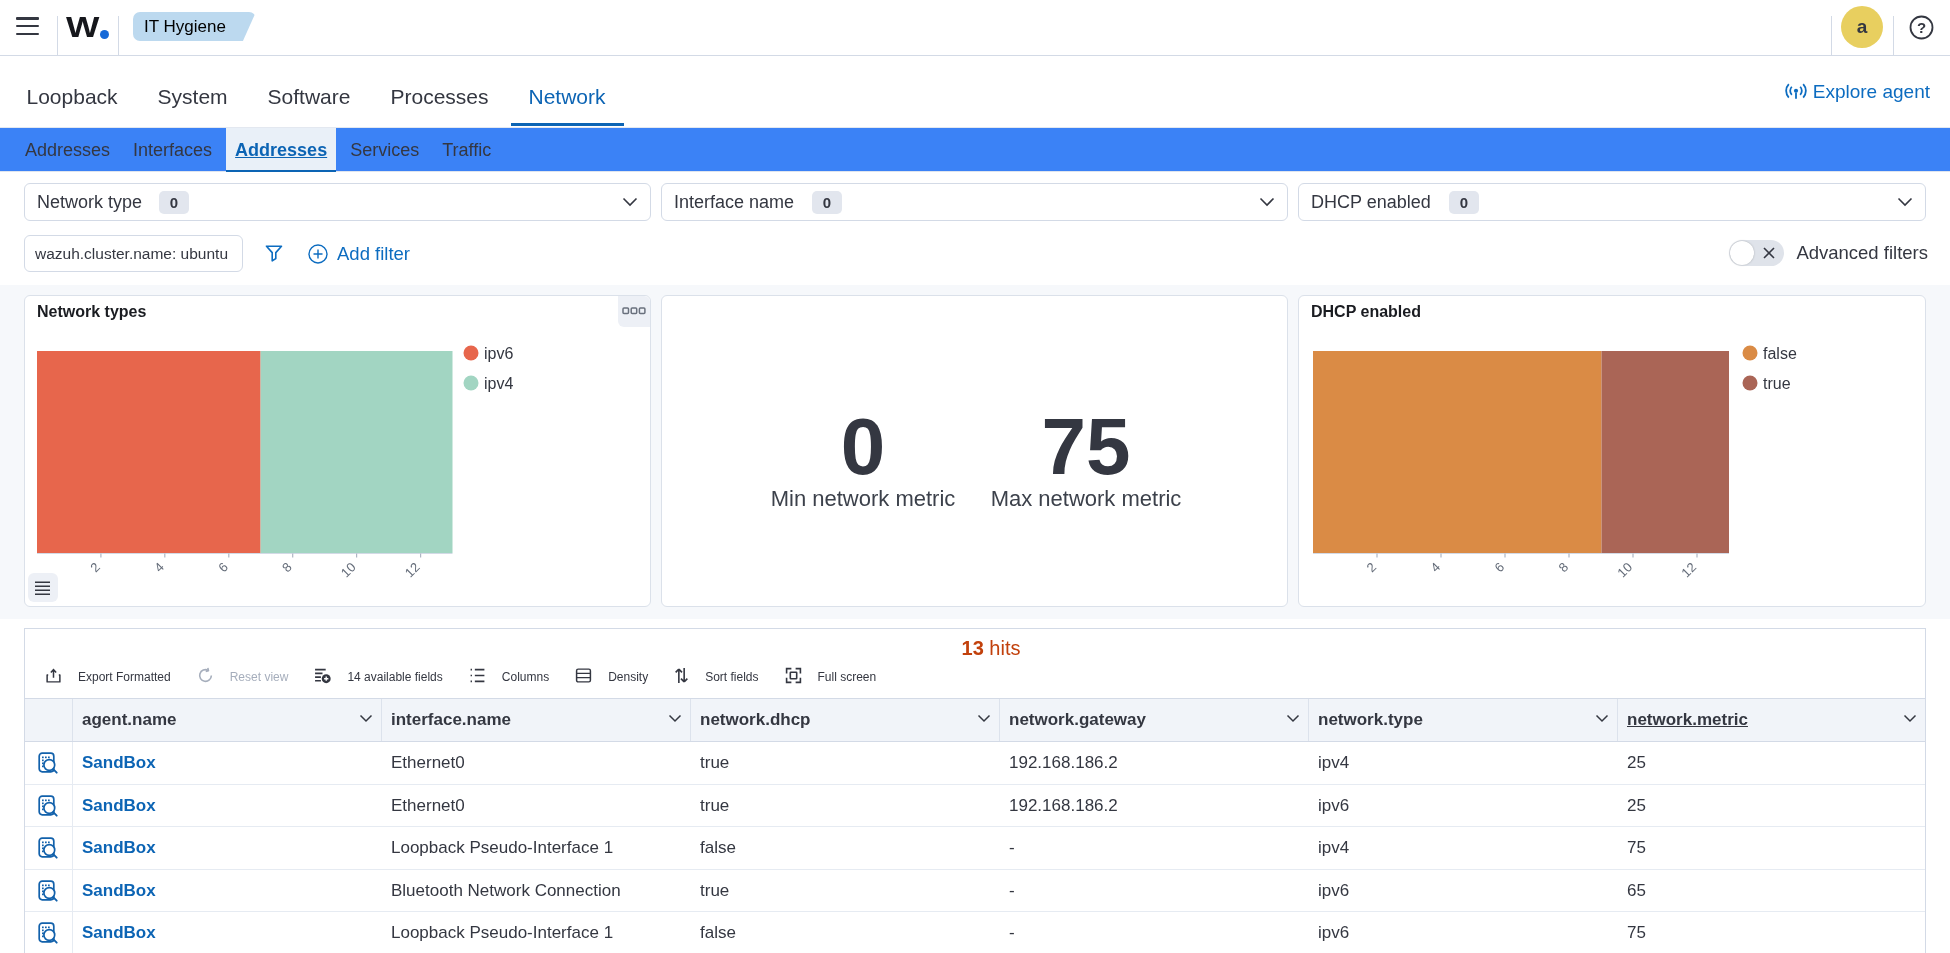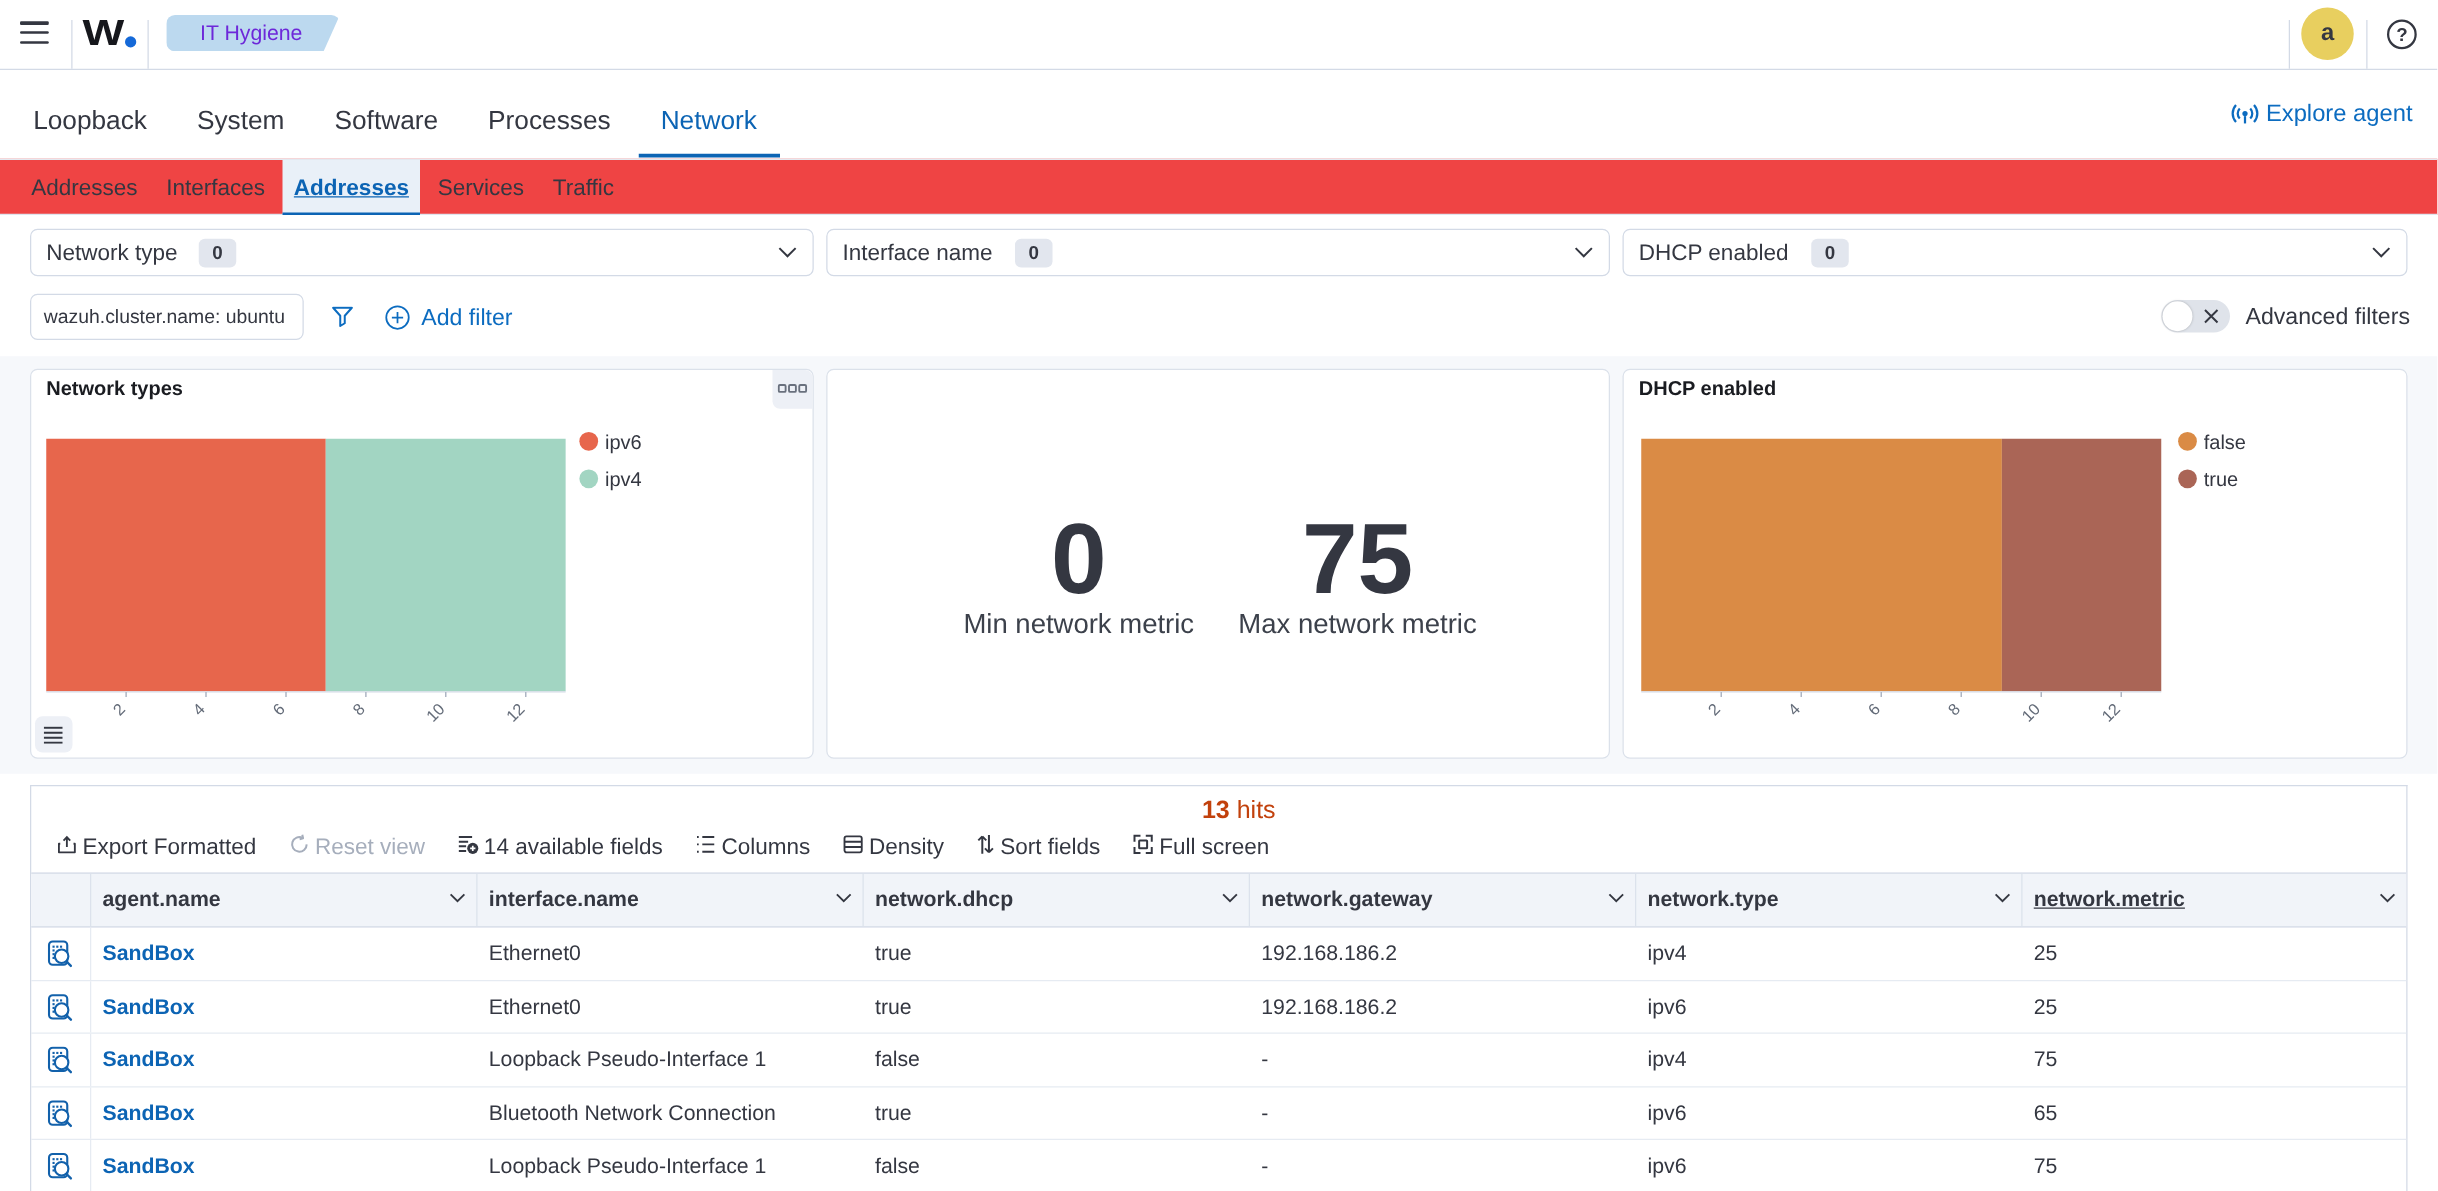--- a/index.html
+++ b/index.html
@@ -7,33 +7,33 @@
 body { font-family:"Liberation Sans", sans-serif; color:#343741; background:#fff; }
 #app { position:relative; width:1950px; height:953px; overflow:hidden; }
 
 
 #topbar { position:absolute; left:0; top:0; width:1950px; height:56px; background:#fff; border-bottom:1px solid #d3dae6; }
 .vsep { position:absolute; top:16px; width:1px; height:39px; background:#d3dae6; }
 #burger { position:absolute; left:16px; top:17px; width:23px; height:20px; }
 #burger div { height:2.6px; background:#343741; border-radius:1px; margin-bottom:5.2px; }
 #logo { position:absolute; left:66px; top:11px; font-size:29px; font-weight:700; color:#16171c; letter-spacing:-1px; }
 #logo .dot { display:inline-block; width:9px; height:9px; border-radius:50%; background:#1569d8; margin-left:8px; vertical-align:-2px; }
-#crumb { position:absolute; left:133px; top:12px; height:29px; background:#bcd9ef; color:#6d28d9; font-size:17px; line-height:29px; padding:0 30px 0 27px; border-radius:7px; clip-path:polygon(0 0, 100% 0, calc(100% - 13px) 100%, 0 100%); }
+#crumb { position:absolute; left:133px; top:12px; height:29px; background:#bcd9ef; color:#000000; font-size:17px; line-height:29px; padding:0 30px 0 11px; border-radius:7px; clip-path:polygon(0 0, 100% 0, calc(100% - 13px) 100%, 0 100%); }
 #avatar { position:absolute; left:1841px; top:6px; width:42px; height:42px; border-radius:50%; background:#e8cf5f; color:#343741; font-size:19px; font-weight:700; text-align:center; line-height:42px; }
 #help { position:absolute; left:1909px; top:15px; width:25px; height:25px; }
 
 
 #navrow { position:absolute; left:0; top:56px; width:1950px; height:71px; background:#fff; }
 #tabs { position:absolute; left:8.5px; top:0; display:flex; gap:4px; }
 .tab { font-size:21px; color:#343741; padding:0 18px; height:70px; line-height:82px; }
 .tab.active { color:#0c64b4; border-bottom:3px solid #0c64b4; }
 #explore { position:absolute; right:20px; top:24px; color:#0c6cc0; font-size:19px; display:flex; align-items:center; gap:5px; }
 
 
-#subrow { position:absolute; left:0; top:127px; width:1950px; height:45px; background:#ef4444; border-top:1px solid #e3e8f0; border-bottom:1px solid #dfe5ee; }
+#subrow { position:absolute; left:0; top:127px; width:1950px; height:45px; background:#3b82f6; border-top:1px solid #e3e8f0; border-bottom:1px solid #dfe5ee; }
 #subtabs { position:absolute; left:16px; top:0; height:44px; display:flex; gap:5px; }
 .stab { font-size:18px; color:#343741; padding:0 9px; height:44px; line-height:45px; }
 .stab.active { color:#0c64b4; font-weight:700; text-decoration:underline; background:#e9f0f8; border-bottom:2px solid #0c64b4; }
 
 
 .fsel { position:absolute; top:183px; height:38px; background:#fff; border:1px solid #d3dae6; border-radius:6px; }
 .fsel .lab { position:absolute; left:12px; top:8px; font-size:18px; color:#343741; }
 .fsel .badge { position:absolute; top:7px; width:30px; height:23px; background:#e2e6ee; border-radius:5px; font-size:15px; font-weight:700; text-align:center; line-height:23px; color:#343741; }
 .fsel svg.chev { position:absolute; right:12px; top:13px; }
 
@@ -56,21 +56,21 @@
 
 #metrics { position:absolute; left:0; top:112px; width:100%; display:flex; justify-content:center; }
 .metric { width:223px; text-align:center; }
 .metric .num { font-size:80px; line-height:78px; font-weight:700; color:#343741; }
 .metric .mlab { margin-top:2px; font-size:22px; color:#3c414b; line-height:22px; }
 
 
 #tablewrap { position:absolute; left:24px; top:628px; width:1902px; height:330px; background:#fff; border:1px solid #d3dae6; border-bottom:none; }
 #hits { position:absolute; left:16px; top:8px; width:100%; text-align:center; font-size:20px; color:#c2410c; }
 #toolbar { position:absolute; left:20px; top:38px; display:flex; gap:26px; align-items:center; }
-.tbtn { display:flex; align-items:flex-start; gap:4px; font-size:18px; color:#343741; }
+.tbtn { display:flex; align-items:flex-end; gap:16px; font-size:12px; color:#343741; }
 .tbtn.disabled { color:#a6aebc; }
 #thead { position:absolute; left:0; top:69px; width:1900px; height:44px; background:#f1f4f9; border-top:1px solid #d3dae6; border-bottom:1px solid #d3dae6; display:flex; }
 .th { position:relative; height:100%; border-right:1px solid #dce2ec; font-size:17px; font-weight:700; color:#343741; line-height:42px; padding-left:9px; }
 .th svg { position:absolute; right:8px; top:15px; }
 #tbody { position:absolute; left:0; top:113px; width:1900px; }
 .tr { display:flex; height:42.5px; border-bottom:1px solid #e6ebf2; }
 .td { font-size:17px; color:#343741; line-height:41.5px; padding-left:9px; overflow:hidden; white-space:nowrap; }
 .td.ctl { border-right:1px solid #e6ebf2; padding:0; }
 .td .sb { color:#0c64b4; font-weight:700; }
 </style>

